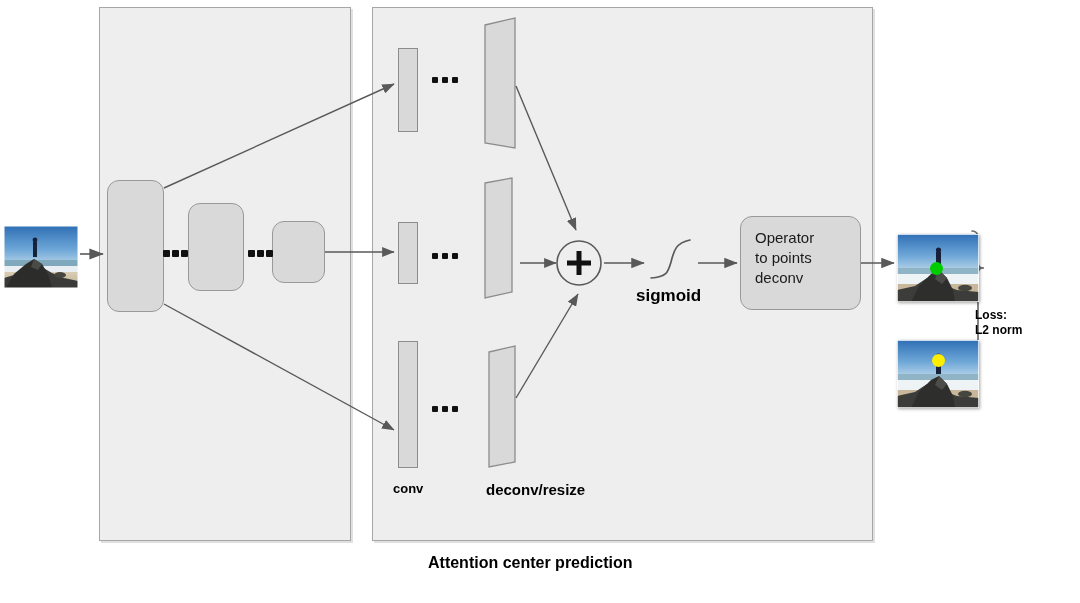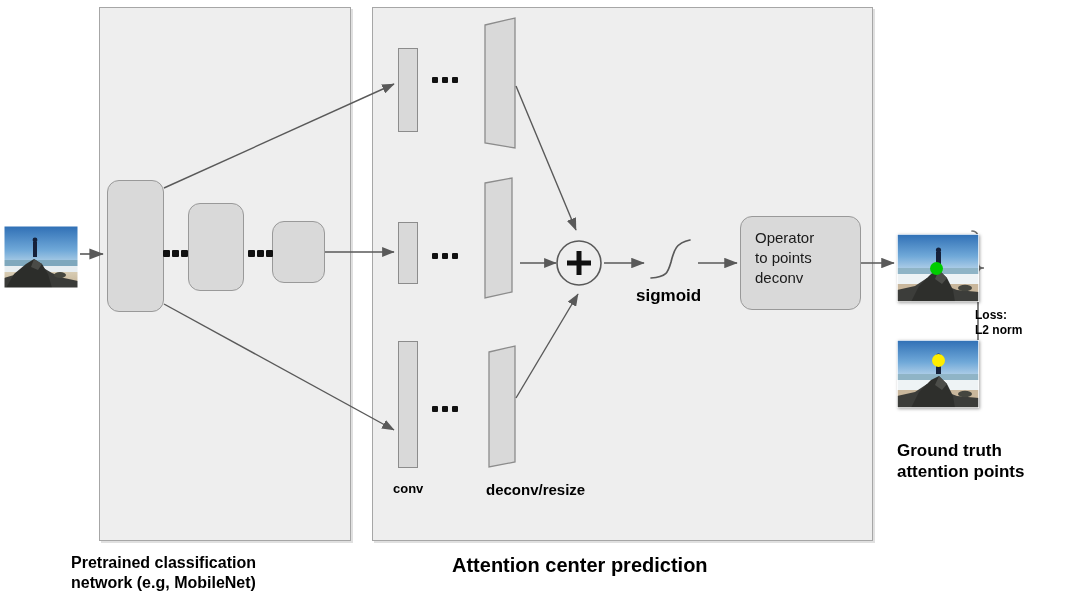--- a/index.html
+++ b/index.html
@@ -193,21 +193,17 @@
 
   <div class="lbl" style="left:636px;top:285px;font-size:17px;">sigmoid</div>
 
   <div class="lbl" style="left:393px;top:481px;font-size:13px;">conv</div>
 
   <div class="lbl" style="left:486px;top:481px;font-size:15px;">deconv/resize</div>
 
   <div class="lbl" style="left:975px;top:280px;font-size:12px;margin-top:28px;">Loss:
 L2 norm</div>
 
-  <div class="lbl" style="left:897px;top:440px;font-size:17px;">Ground truth
-attention points</div>
-
-  <div class="lbl" style="left:71px;top:553px;font-size:16px;">Pretrained classification
-network (e.g, MobileNet)</div>
-
-  <div class="lbl" style="left:452px;top:553px;font-size:20px;">Attention center prediction</div>
+
+
+  <div class="lbl" style="left:428px;top:553px;font-size:16px;">Attention center prediction</div>
 
 </div>
 
 </body></html>

